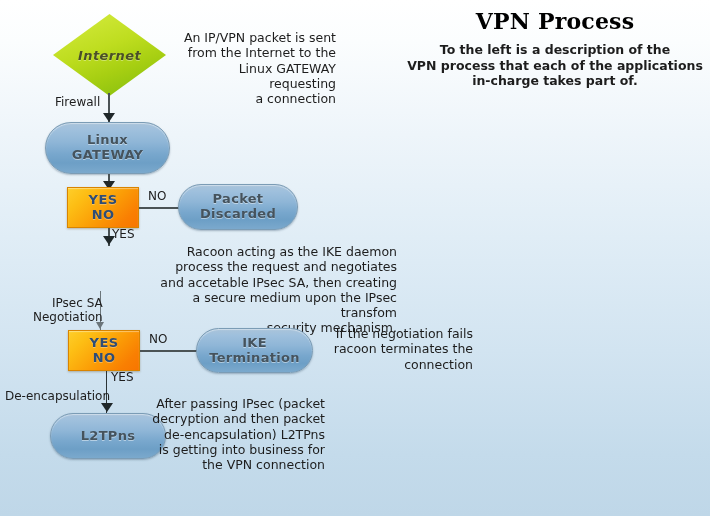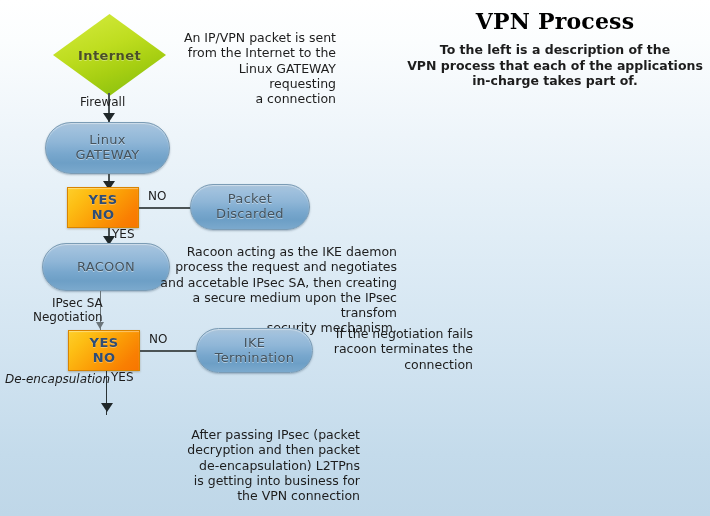--- a/index.html
+++ b/index.html
@@ -47,21 +47,21 @@
         #a9c3da 0%,
         #9fc0dd 14%,
         #8fb6d7 38%,
         #78a7cd 62%,
         #6d9fc6 80%,
         #7ba9cd 100%);
     border: 1px solid #7b9cb5;
     box-shadow: 0 1px 2px rgba(40,70,95,0.35),
                 inset 0 1px 1px rgba(255,255,255,0.45);
     color: #45535d;
-    font-weight: normal;
+    font-weight: bold;
     font-size: 13px;
     letter-spacing: 0.3px;
     text-shadow: 0 1px 0 rgba(255,255,255,0.45);
   }
 
   
   .decision {
     background: linear-gradient(135deg,
         #fece2a 0%,
         #fdbe14 22%,
@@ -103,20 +103,21 @@
     width: 100%;
     height: 100%;
     display: flex;
     align-items: center;
     justify-content: center;
     color: #4a4f27;
     font-weight: bold;
     font-size: 13px;
     letter-spacing: 0.4px;
     text-shadow: 0 1px 0 rgba(255,255,255,0.35);
+    font-style: italic;
   }
 
   
   .desc {
     position: absolute;
     text-align: right;
     color: #1d1d1d;
     font-size: 12.5px;
     line-height: 1.22;
     white-space: pre-line;
@@ -191,51 +192,48 @@
     <div class="diamond-label">Internet</div>
   </div>
 
   <div class="desc" style="left:168px; top:30px; width:168px;">An IP/VPN packet is sent
 from the Internet to the
 Linux GATEWAY requesting
 a connection</div>
 
   <div class="vline" style="left:108px; top:93px; height:29px;"></div>
   <div class="arrowhead" style="left:103px; top:113px;"></div>
-  <div class="edge-label" style="left:55px; top:95px;margin-left:25px;">Firewall</div>
+  <div class="edge-label" style="left:55px; top:95px;">Firewall</div>
 
   <div class="node pill" style="left:45px; top:122px; width:125px; height:52px; white-space:pre-line;">
     <span>Linux
 GATEWAY</span>
   </div>
 
 
   <div class="vline" style="left:108px; top:174px; height:16px;"></div>
   <div class="arrowhead" style="left:103px; top:181px;"></div>
 
   <div class="node decision" style="left:67px; top:187px; width:72px; height:41px;">
     <span>YES</span>
     <span>NO</span>
   </div>
 
   <div class="hline" style="left:139px; top:207px; width:56px;"></div>
   <div class="edge-label" style="left:148px; top:189px;">NO</div>
 
-  <div class="node pill" style="left:190px; top:184px; width:120px; height:46px; white-space:pre-line;">
+  <div class="node pill" style="left:178px; top:184px; width:120px; height:46px; white-space:pre-line;">
     <span>Packet
 Discarded</span>
   </div>
 
   <div class="vline" style="left:108px; top:228px; height:18px;"></div>
   <div class="arrowhead" style="left:103px; top:236px;"></div>
   <div class="edge-label" style="left:112px; top:227px;">YES</div>
 
-  <div class="node pill" style="left:42px; top:243px; width:128px; height:48px;">
-    <span>RACOON</span>
-  </div>
 
   <div class="desc" style="left:155px; top:244px; width:242px;">Racoon acting as the IKE daemon
 process the request and negotiates
 and accetable IPsec SA, then creating
 a secure medium upon the IPsec transfom
 security mechanism.</div>
 
   <div class="vline" style="left:100px; top:291px; height:40px; width:1px; background:#6b757a;"></div>
   <div class="arrowhead" style="left:96px; top:322px; border-top-color:#6b757a; border-left-width:4px; border-right-width:4px; border-top-width:7px;"></div>
   <div class="edge-label" style="left:33px; top:296px; text-align:right;">IPsec SA
@@ -254,22 +252,25 @@
 Termination</span>
   </div>
 
   <div class="desc" style="left:315px; top:326px; width:158px;">If the negotiation fails
 racoon terminates the
 connection</div>
 
   <div class="vline" style="left:106px; top:371px; height:44px; width:1px; background:#2a3335;"></div>
   <div class="arrowhead" style="left:101px; top:403px;"></div>
   <div class="edge-label" style="left:111px; top:370px;">YES</div>
-  <div class="edge-label" style="left:5px; top:372px;font-style:italic;">De-encapsulation</div>
-
-
-  <div class="desc" style="left:150px; top:427px; width:175px;margin-left:35px;">After passing IPsec (packet
+  <div class="edge-label" style="left:5px; top:389px;">De-encapsulation</div>
+
+  <div class="node pill" style="left:50px; top:413px; width:116px; height:46px;">
+    <span>L2TPns</span>
+  </div>
+
+  <div class="desc" style="left:150px; top:396px; width:175px;">After passing IPsec (packet
 decryption and then packet
 de-encapsulation) L2TPns
 is getting into business for
 the VPN connection</div>
 
 </div>
 
 </body></html>

